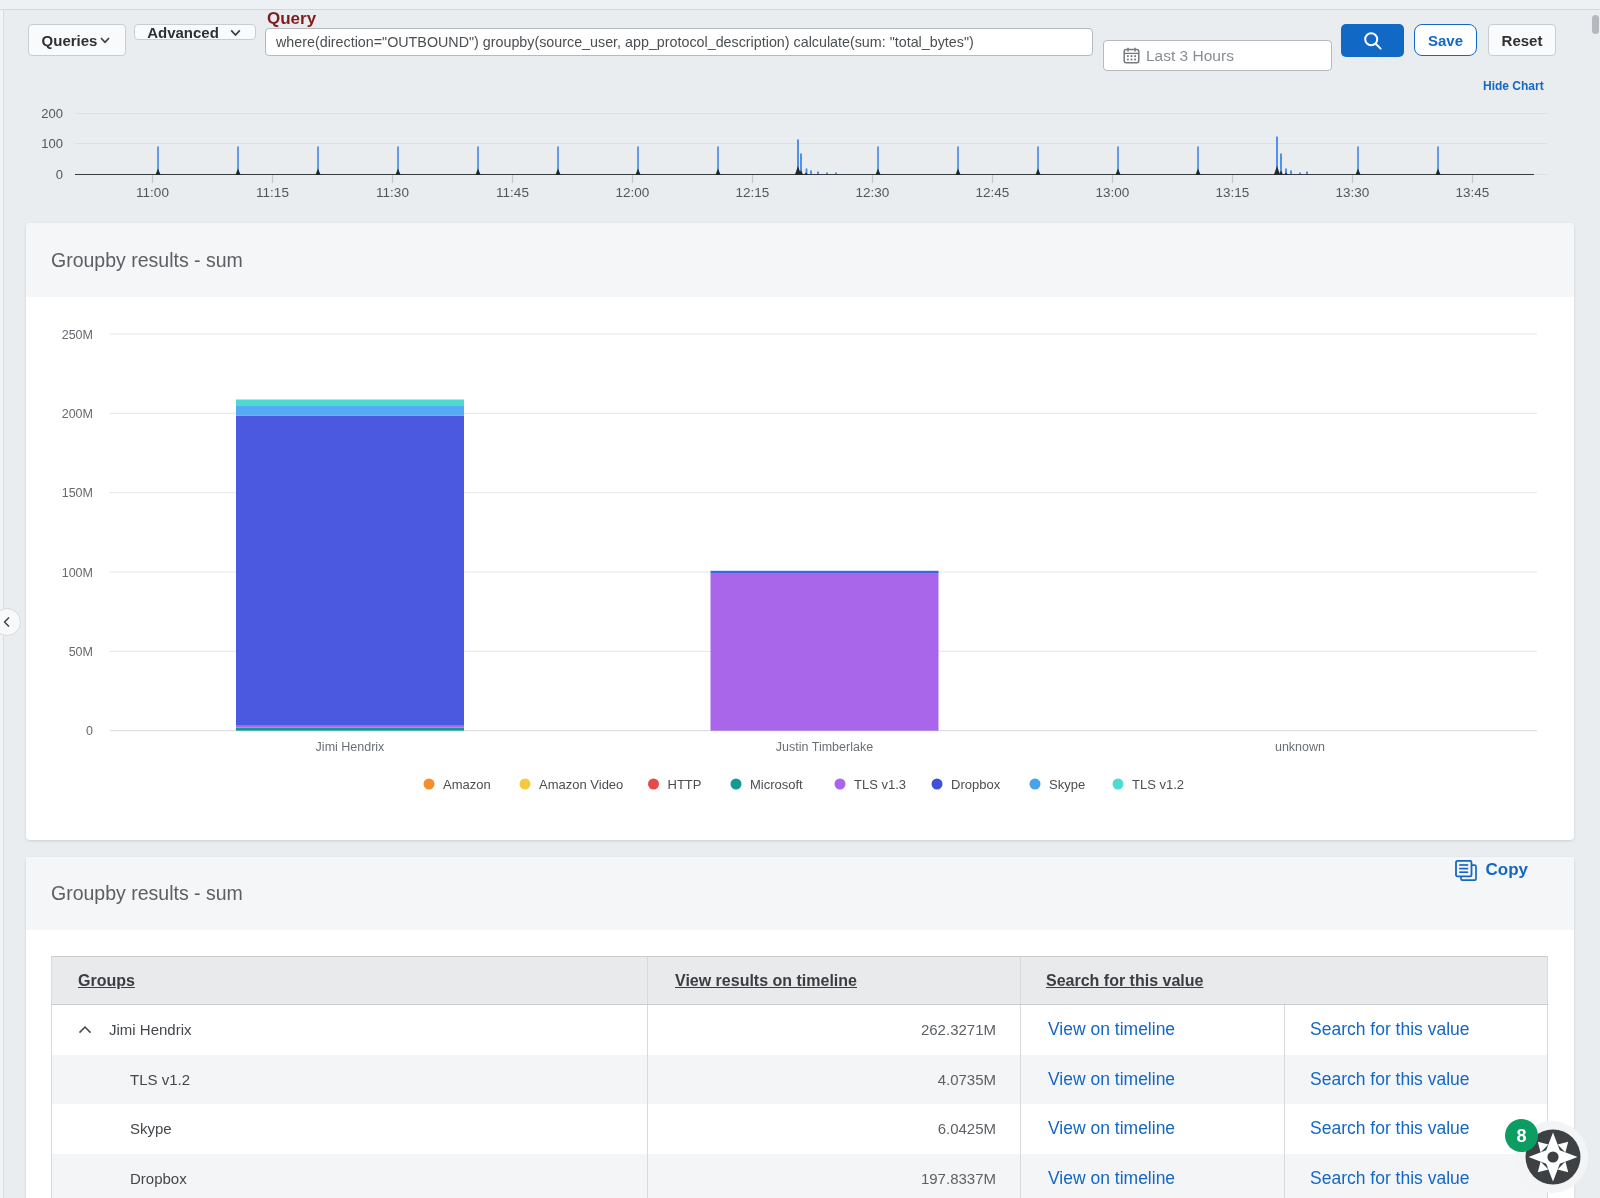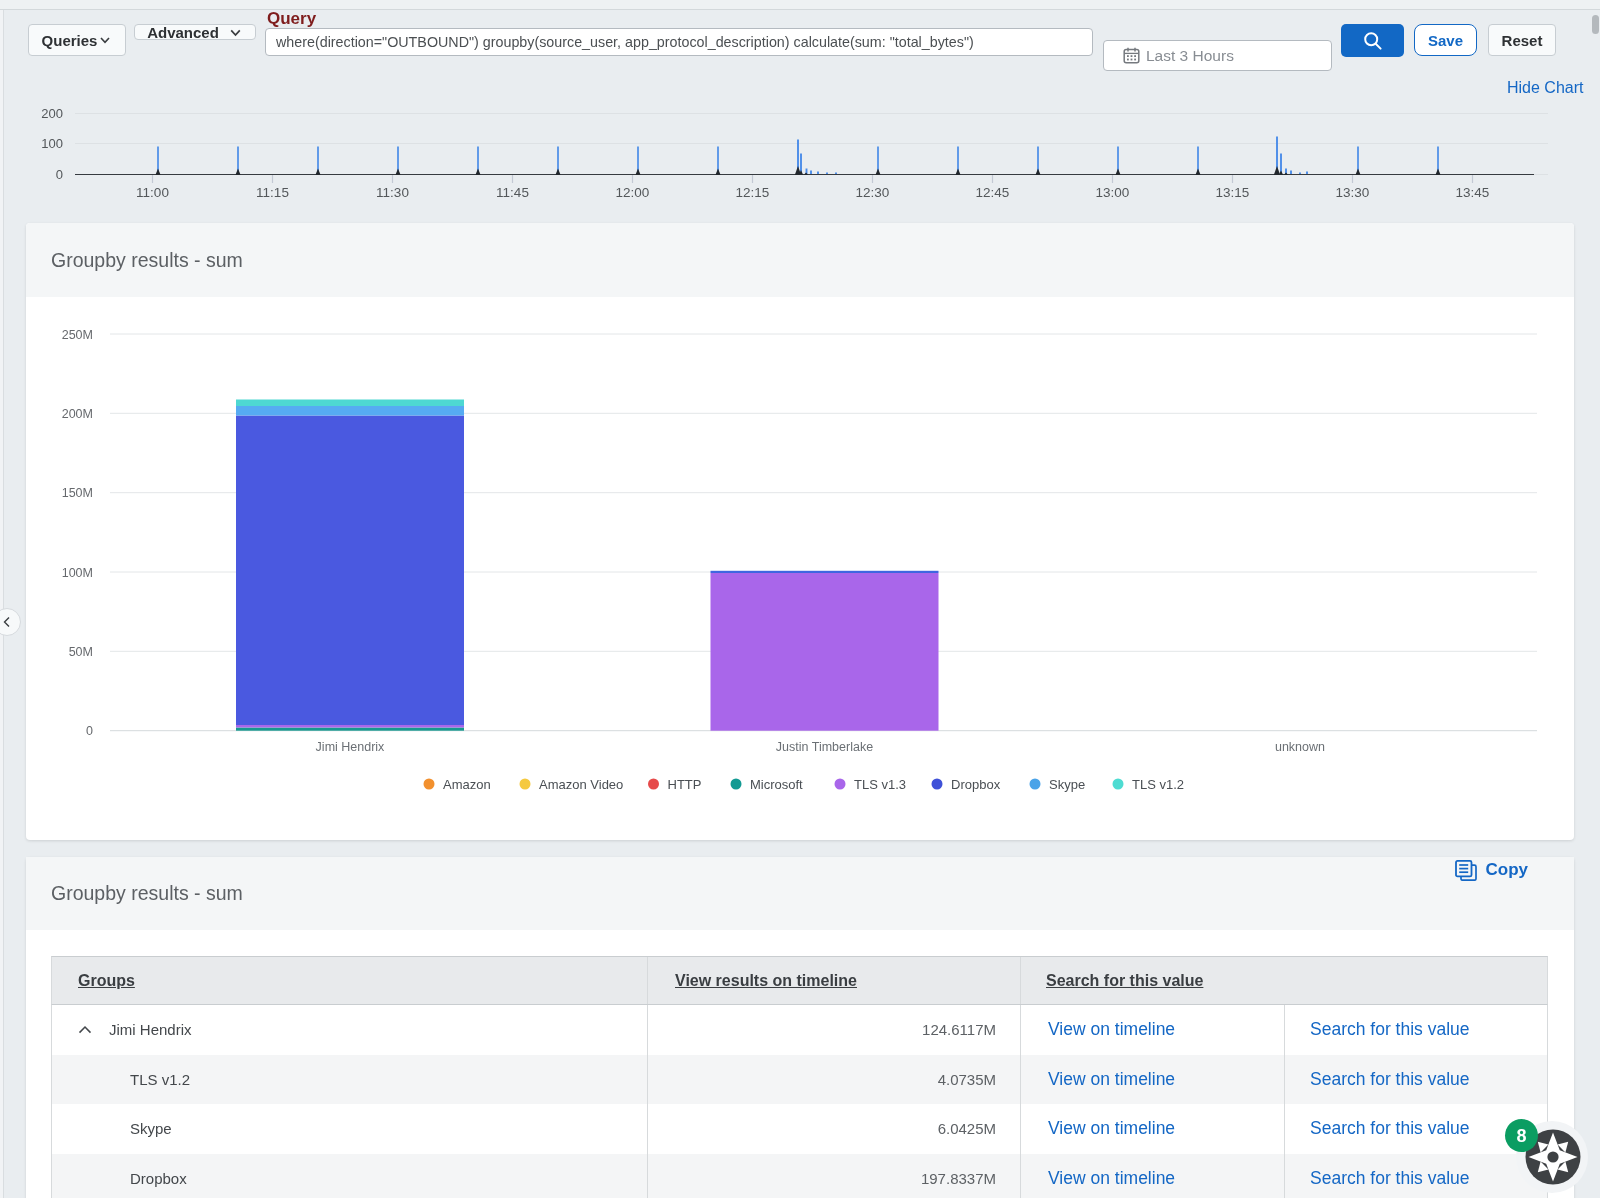--- a/index.html
+++ b/index.html
@@ -51,21 +51,21 @@
   <svg width="22" height="22" viewBox="0 0 22 22">
       <circle cx="9.2" cy="9.2" r="6" fill="none" stroke="#fff" stroke-width="2"></circle>
       <line x1="13.7" y1="13.7" x2="18.6" y2="18.6" stroke="#fff" stroke-width="2" stroke-linecap="round"></line>
     </svg>
 </div>
 <div class="abs" style="left:1414px;top:24px;width:63px;height:32px;background:#fff;border:1.5px solid #1268c5;border-radius:8px;color:#1268c5;font-size:15px;font-weight:bold;display:flex;align-items:center;justify-content:center;">Save</div>
 <div class="abs btn" style="left:1488px;top:24px;width:68px;height:32px;">Reset</div>
 
 <div class="abs" style="left:1592px;top:15px;width:7px;height:19px;background:#b4b9bd;border-radius:3.5px;"></div>
 
-<div class="abs link" style="left:1483px;top:79px;font-size:16px;font-weight:normal;margin-left:24px;">Hide Chart</div>
+<div class="abs link" style="left:1483px;top:79px;font-size:12px;font-weight:bold;">Hide Chart</div>
 
 <svg class="abs" style="left:0;top:95px;" width="1600" height="112">
     <line x1="75" y1="18.5" x2="1548" y2="18.5" stroke="#dde1e4" stroke-width="1"></line>
     <line x1="75" y1="48.5" x2="1548" y2="48.5" stroke="#dde1e4" stroke-width="1"></line>
     <line x1="1534" y1="79.5" x2="1548" y2="79.5" stroke="#dde1e4" stroke-width="1"></line>
     <text x="63" y="23" text-anchor="end" font-size="13" fill="#53575a" font-family="Liberation Sans, sans-serif">200</text>
     <text x="63" y="53" text-anchor="end" font-size="13" fill="#53575a" font-family="Liberation Sans, sans-serif">100</text>
     <text x="63" y="84" text-anchor="end" font-size="13" fill="#53575a" font-family="Liberation Sans, sans-serif">0</text>
     <text x="152.5" y="102" text-anchor="middle" font-size="13.5" fill="#53575a" font-family="Liberation Sans, sans-serif">11:00</text>
     <line x1="152.5" y1="80" x2="152.5" y2="88" stroke="#c3c9d4" stroke-width="1.2"></line>
@@ -202,21 +202,21 @@
   <div style="position:absolute;left:25px;top:99px;width:1497px;">
     <div class="trow thead">
         <div class="c1" style="padding-left:26px;">Groups</div>
         <div class="c3">View results on timeline</div>
         <div class="c4">Search for this value</div>
       </div>
     <div class="trow" style="background:#fff;">
         <div class="c1"><svg width="14" height="14" viewBox="0 0 14 14" style="margin:0 17px 0 26px;">
             <path d="M1.5 9.6 L7 4 L12.5 9.6" fill="none" stroke="#43474b" stroke-width="1.5"></path>
           </svg>Jimi Hendrix</div>
-        <div class="c2 sum">124.6117M</div>
+        <div class="c2 sum">262.3271M</div>
         <div class="c3">
           <span class="link">View on timeline</span>
         </div>
         <div class="c4">
           <span class="link">Search for this value</span>
         </div>
       </div>
     <div class="trow" style="background:#f4f5f6;">
         <div class="c1">
           <span style="padding-left:78px;">TLS v1.2</span>

